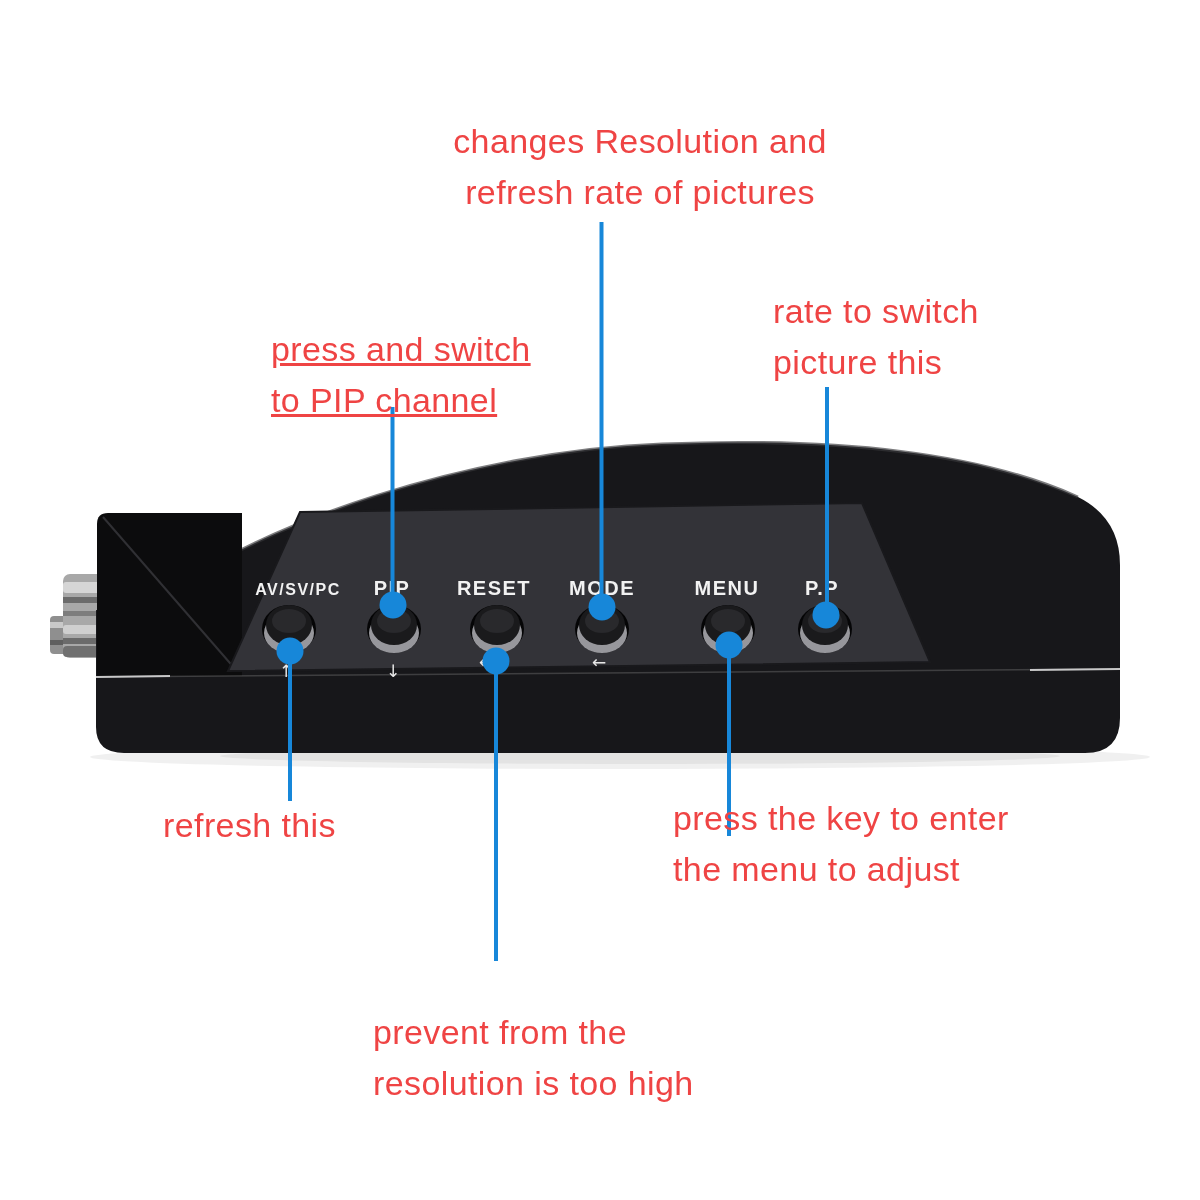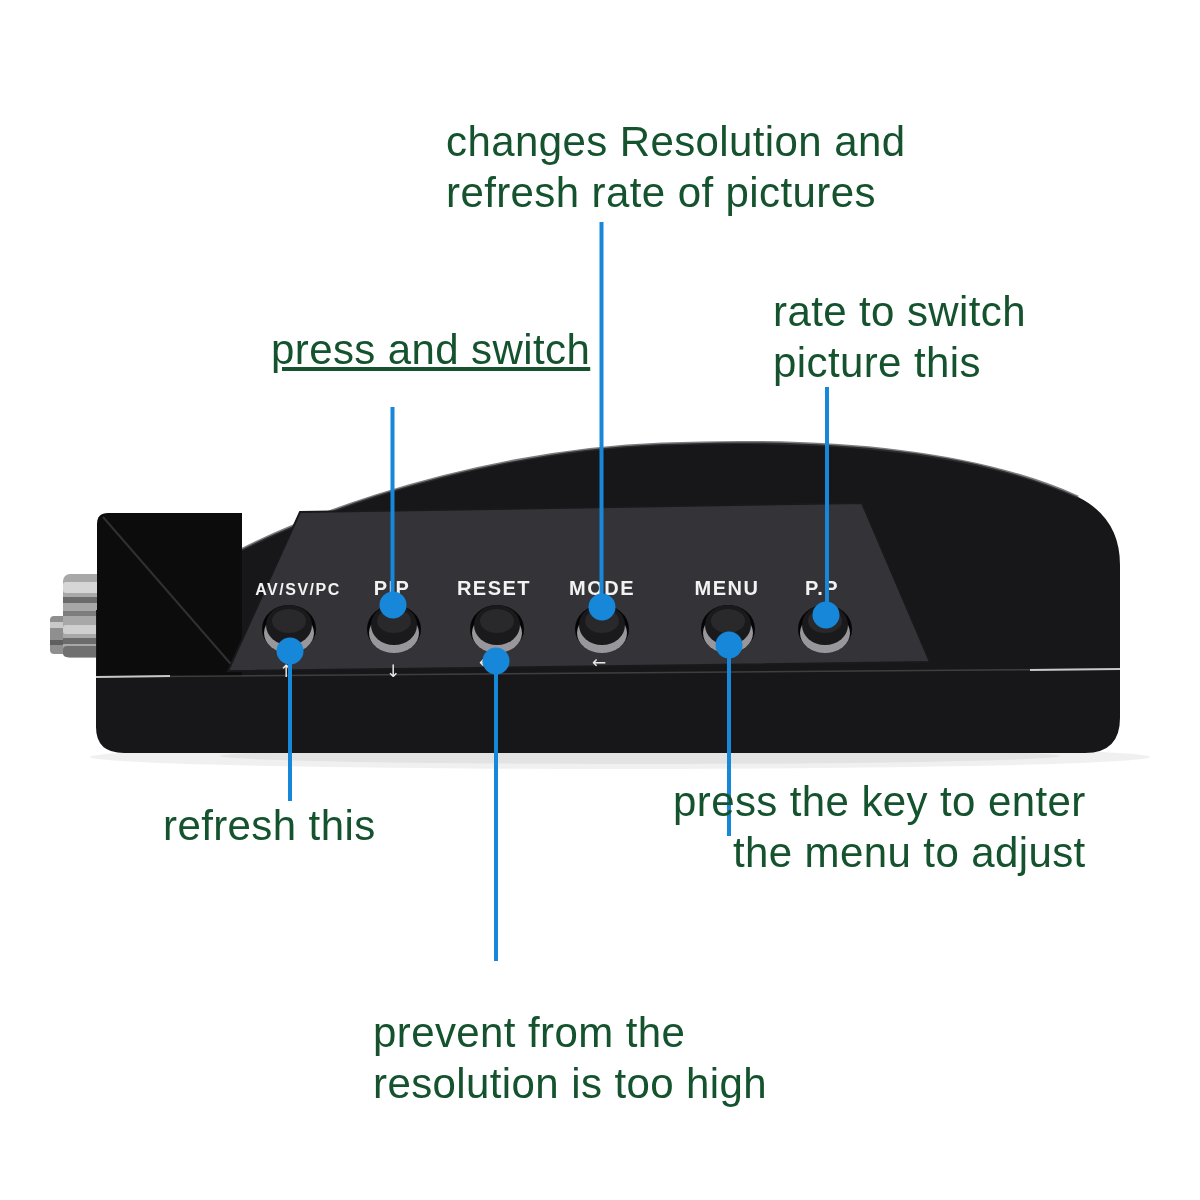--- a/index.html
+++ b/index.html
@@ -6,23 +6,23 @@
   .canvas{
     position:relative;
     width:1200px;height:1200px;
     background:#ffffff;
     overflow:hidden;
     font-family:"Liberation Sans", sans-serif;
   }
   .canvas svg{position:absolute;left:0;top:0;}
   .ann{
     position:absolute;
-    font-size:42px;
+    font-size:34px;
     line-height:51px;
-    color:#14532d;
+    color:#ef4444;
     letter-spacing:.4px;
     white-space:nowrap;
   }
   .ann.centered{text-align:center;}
   .dev-label{
     font-family:"Liberation Sans", sans-serif;
     font-weight:bold;
     fill:#f2f2f2;
     letter-spacing:1.5px;
   }
@@ -151,32 +151,33 @@
     </g>
   </svg>
 
   <div class="ann centered" style="left:446px;top:116px;width:388px;">
     <div>changes Resolution and</div>
     <div>refresh rate of pictures</div>
   </div>
 
   <div class="ann" style="left:271px;top:324px;text-decoration:underline;">
     <div>press and switch</div>
+    <div>to PIP channel</div>
   </div>
 
   <div class="ann" style="left:773px;top:286px;">
     <div>rate to switch</div>
     <div>picture this</div>
   </div>
 
   <div class="ann" style="left:163px;top:800px;">
     <div>refresh this</div>
   </div>
 
-  <div class="ann" style="left:673px;top:776px;text-align:right;">
+  <div class="ann" style="left:673px;top:793px;">
     <div>press the key to enter</div>
     <div>the menu to adjust</div>
   </div>
 
   <div class="ann" style="left:373px;top:977px;margin-top:30px;">
     <div>prevent from the</div>
     <div>resolution is too high</div>
   </div>
 
 </div>

